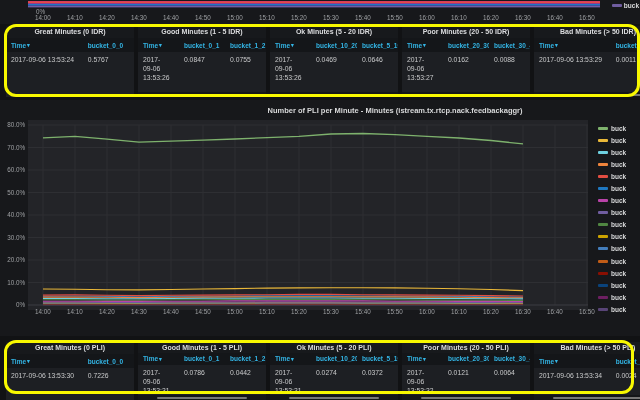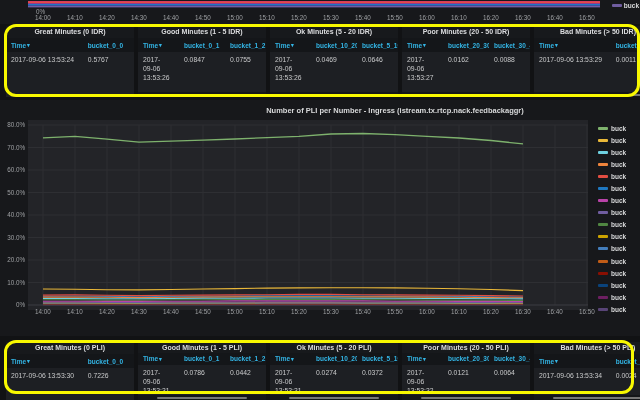--- a/index.html
+++ b/index.html
@@ -301,21 +301,21 @@
       </div>
       <div class="tbl-row">
         <div class="td" style="width: 60%;">2017-09-06 13:53:34</div>
         <div class="td" style="width: 40%;">0.0024</div>
       </div>
       <div class="tbl-scroll"></div>
     </div>
   </div>
 
 <div class="chart-panel">
-  <div class="chart-title">Number of PLI per Number - Ingress (istream.tx.rtcp.nack.feedbackaggr)</div>
+  <div class="chart-title">Number of PLI per Minute - Minutes (istream.tx.rtcp.nack.feedbackaggr)</div>
   <div id="ylabels">
       <span class="ylab" style="top: 21px;">80.0%</span>
       <span class="ylab" style="top: 43.5px;">70.0%</span>
       <span class="ylab" style="top: 66px;">60.0%</span>
       <span class="ylab" style="top: 88.5px;">50.0%</span>
       <span class="ylab" style="top: 111px;">40.0%</span>
       <span class="ylab" style="top: 133.5px;">30.0%</span>
       <span class="ylab" style="top: 156px;">20.0%</span>
       <span class="ylab" style="top: 178.5px;">10.0%</span>
       <span class="ylab" style="top: 201px;">0%</span>

